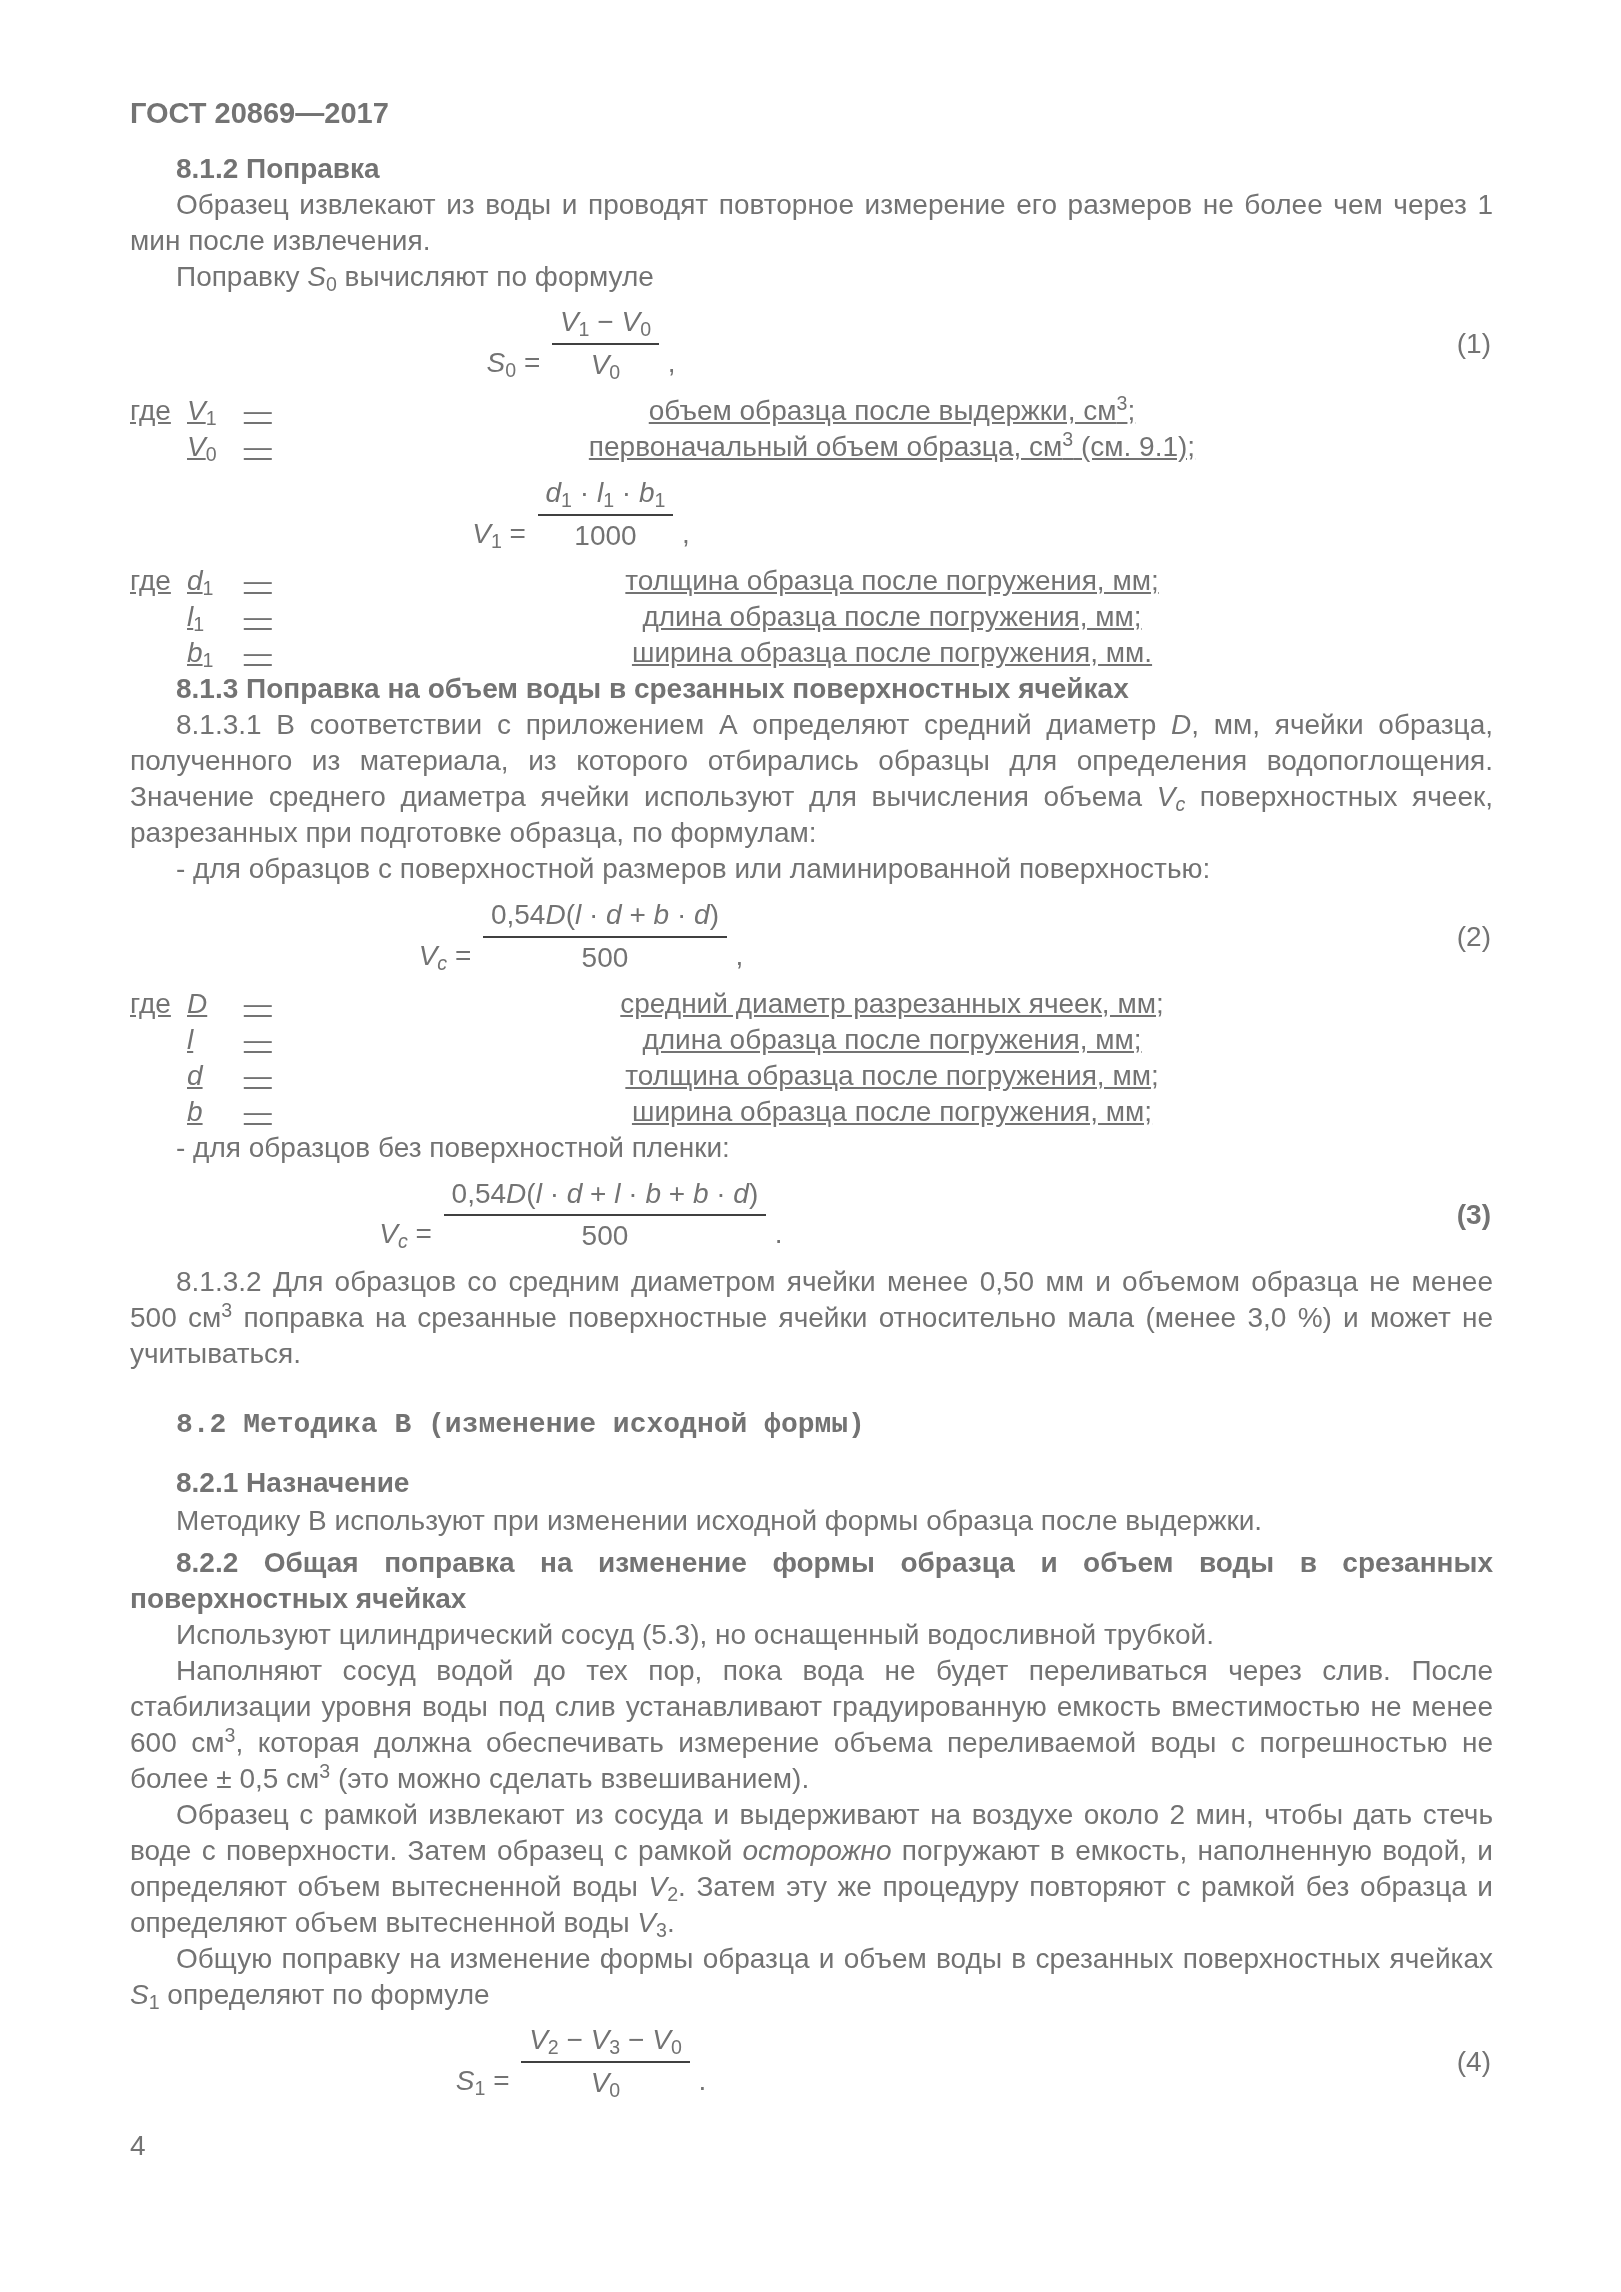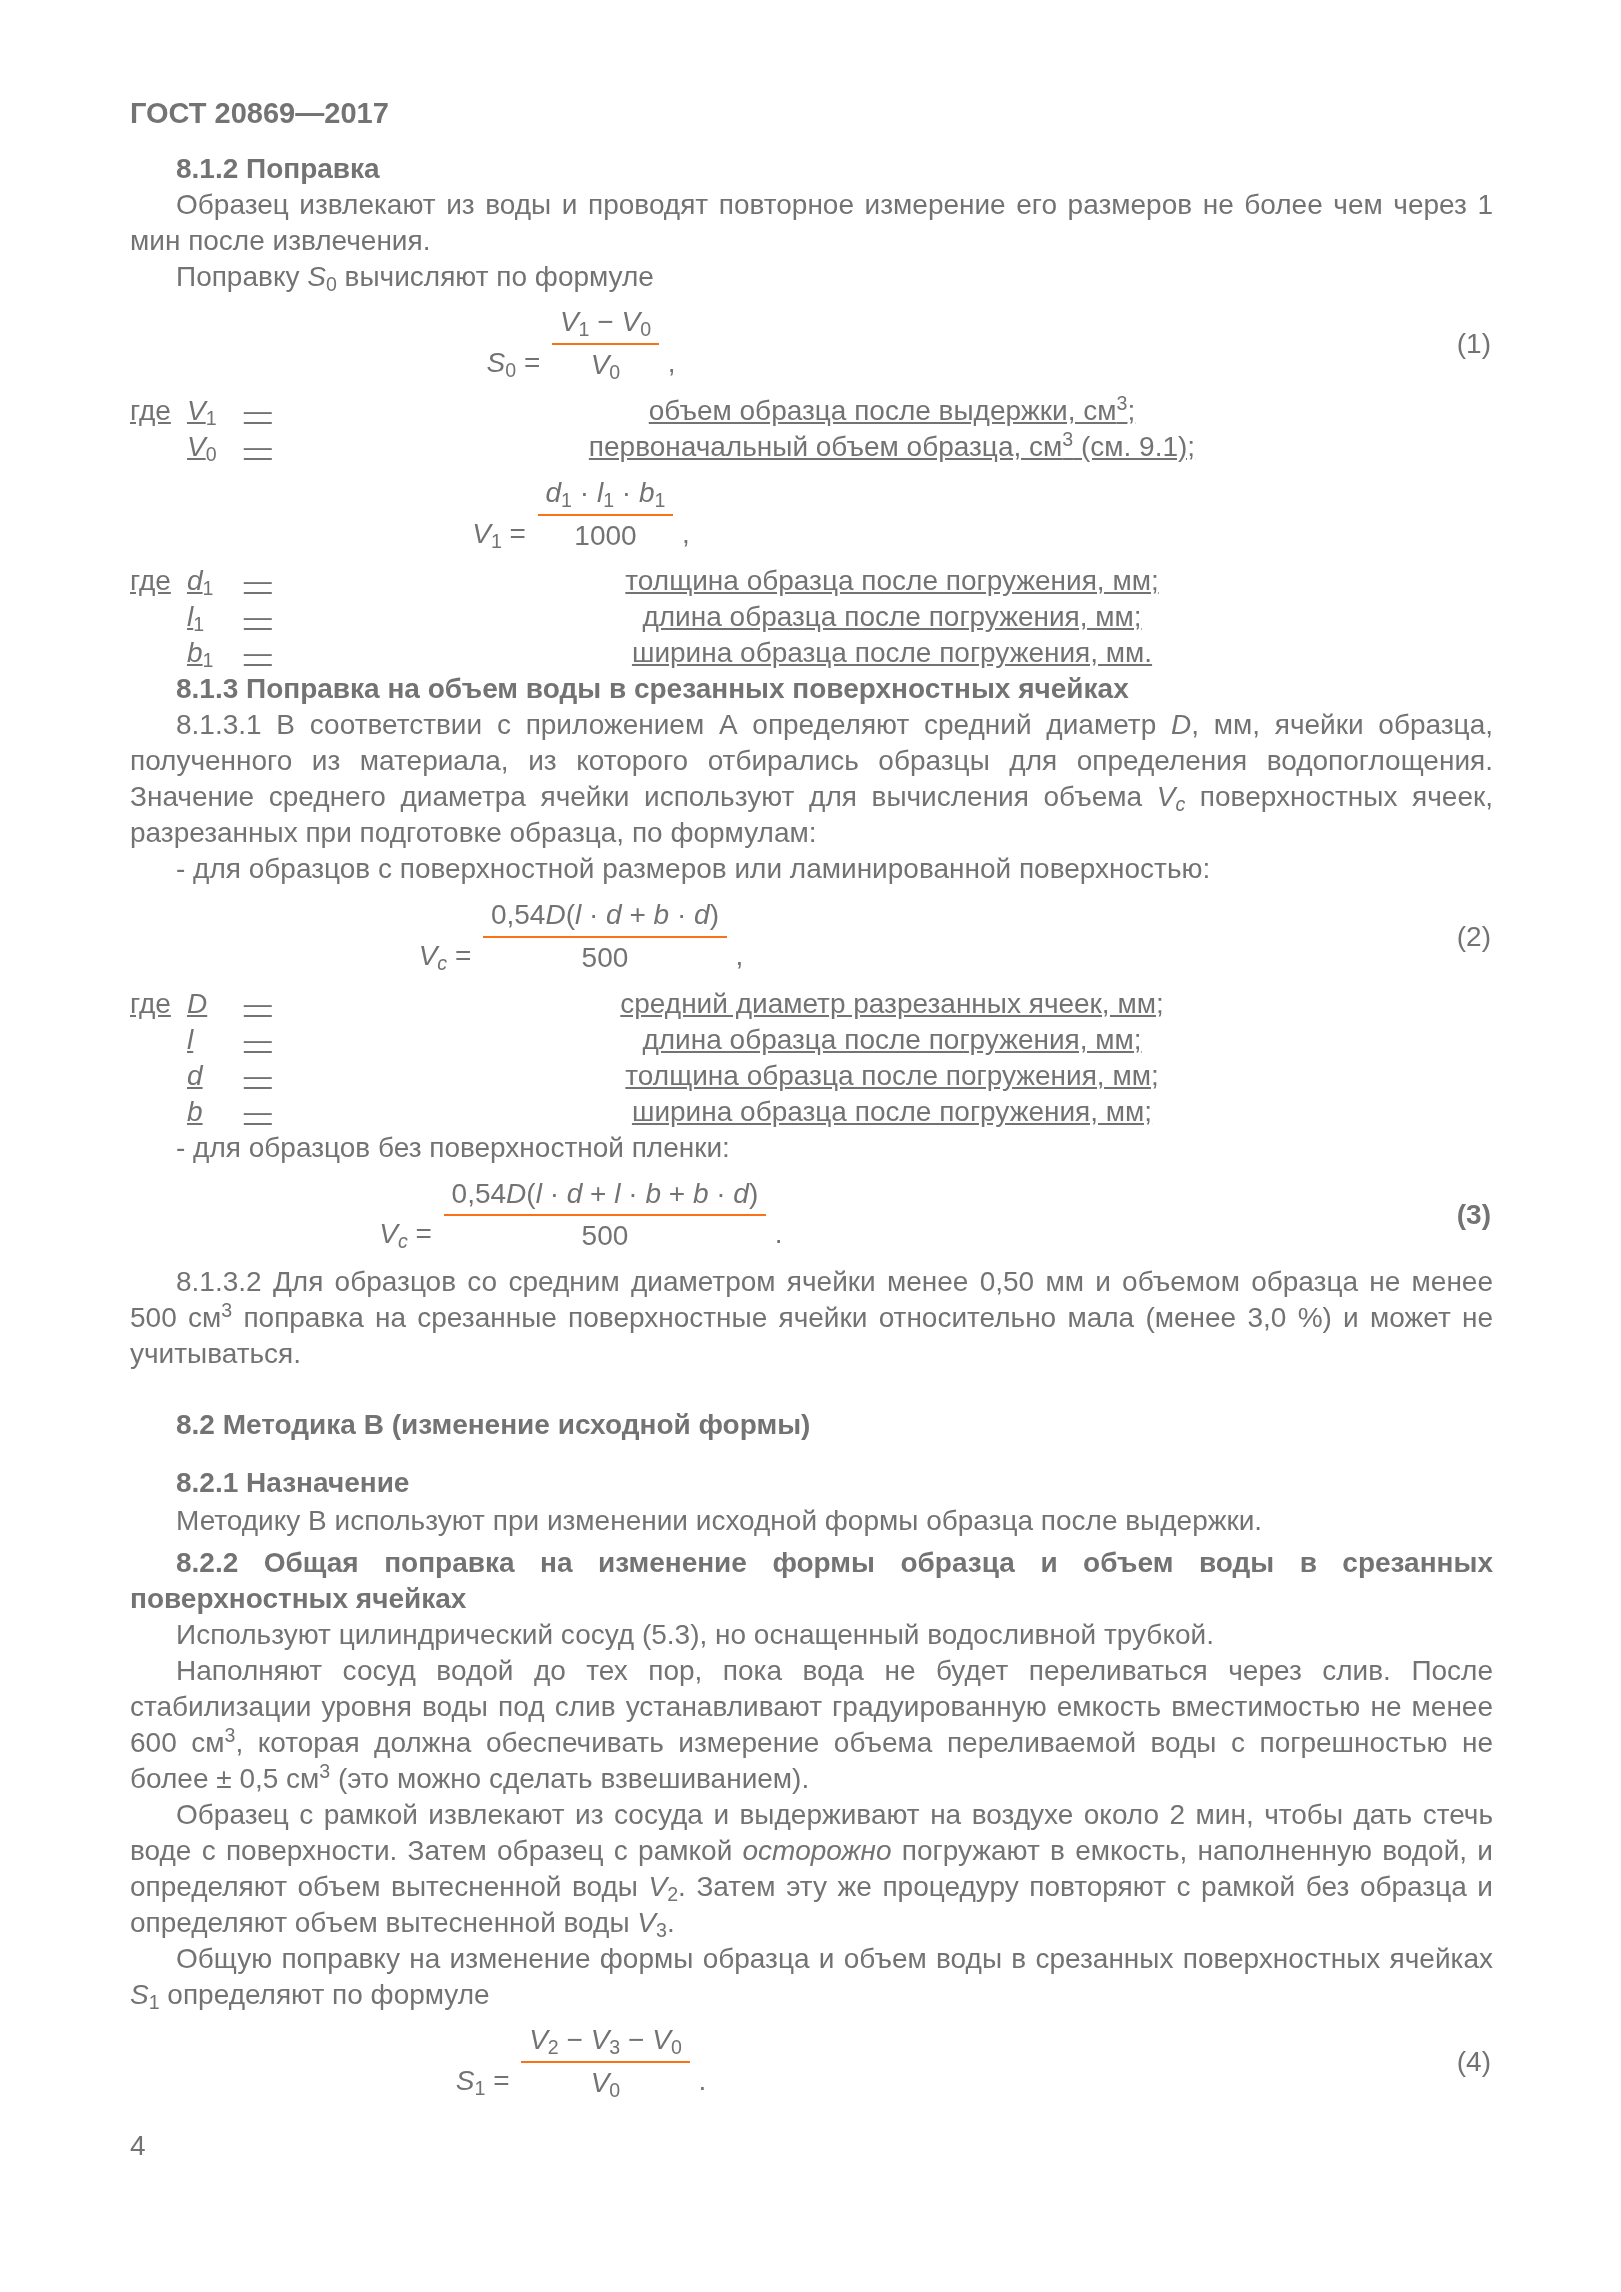--- a/index.html
+++ b/index.html
@@ -13,35 +13,35 @@
     padding:95px 128px 39px 130px;
     font-family:"Liberation Sans","DejaVu Sans",sans-serif;
     font-size:28px;
     line-height:36px;
     overflow:hidden;
   }
   .doc-header { font-size:29px; font-weight:700; margin-bottom:19.6px; }
   .para { text-align:justify; text-indent:46px; }
   .h { font-weight:700; text-indent:46px; }
   .h-812 { margin-top:13.7px; }
-  .h-82  { margin-top:35px; margin-bottom:21.6px; }
+  .h-82  { margin-top:35px; margin-bottom:21.6px;font-family:Liberation Mono, monospace; }
   .h-821 { margin-top:12px; margin-bottom:2px; }
   .h-822 { margin-top:5.9px; text-align:justify; }
   i { font-style:italic; }
   sub { font-size:0.7em; vertical-align:-0.28em; line-height:0; }
   sup { font-size:0.7em; vertical-align:0.5em; line-height:0; }
 
   .formula-row { position:relative; display:block; margin:11.8px 0; }
   .formula {
     display:flex; align-items:flex-end; justify-content:center;
     width:calc(100% - 461px);
   }
   .f-lhs { margin-right:11.8px; white-space:nowrap; }
   .frac { display:inline-flex; flex-direction:column; align-items:center; text-align:center; }
-  .f-num { padding:0 7.8px 4.9px; border-bottom:2px solid #f97316; line-height:32px; white-space:nowrap; }
+  .f-num { padding:0 7.8px 4.9px; border-bottom:2px solid #404040; line-height:32px; white-space:nowrap; }
   .f-den { padding-top:3.9px; line-height:32px; white-space:nowrap; }
   .f-tail { margin-left:8.8px; }
   .formula-number { position:absolute; right:2px; top:50%; transform:translateY(-50%); }
   .formula-number.bold { font-weight:700; }
 
   .where-list { }
   .where-row { display:grid; grid-template-columns:57px 47px 57px 1fr;text-decoration:underline; }
   .where-pre { }
   .where-sym { white-space:nowrap; }
   .where-dash { padding-left:9.8px; }

